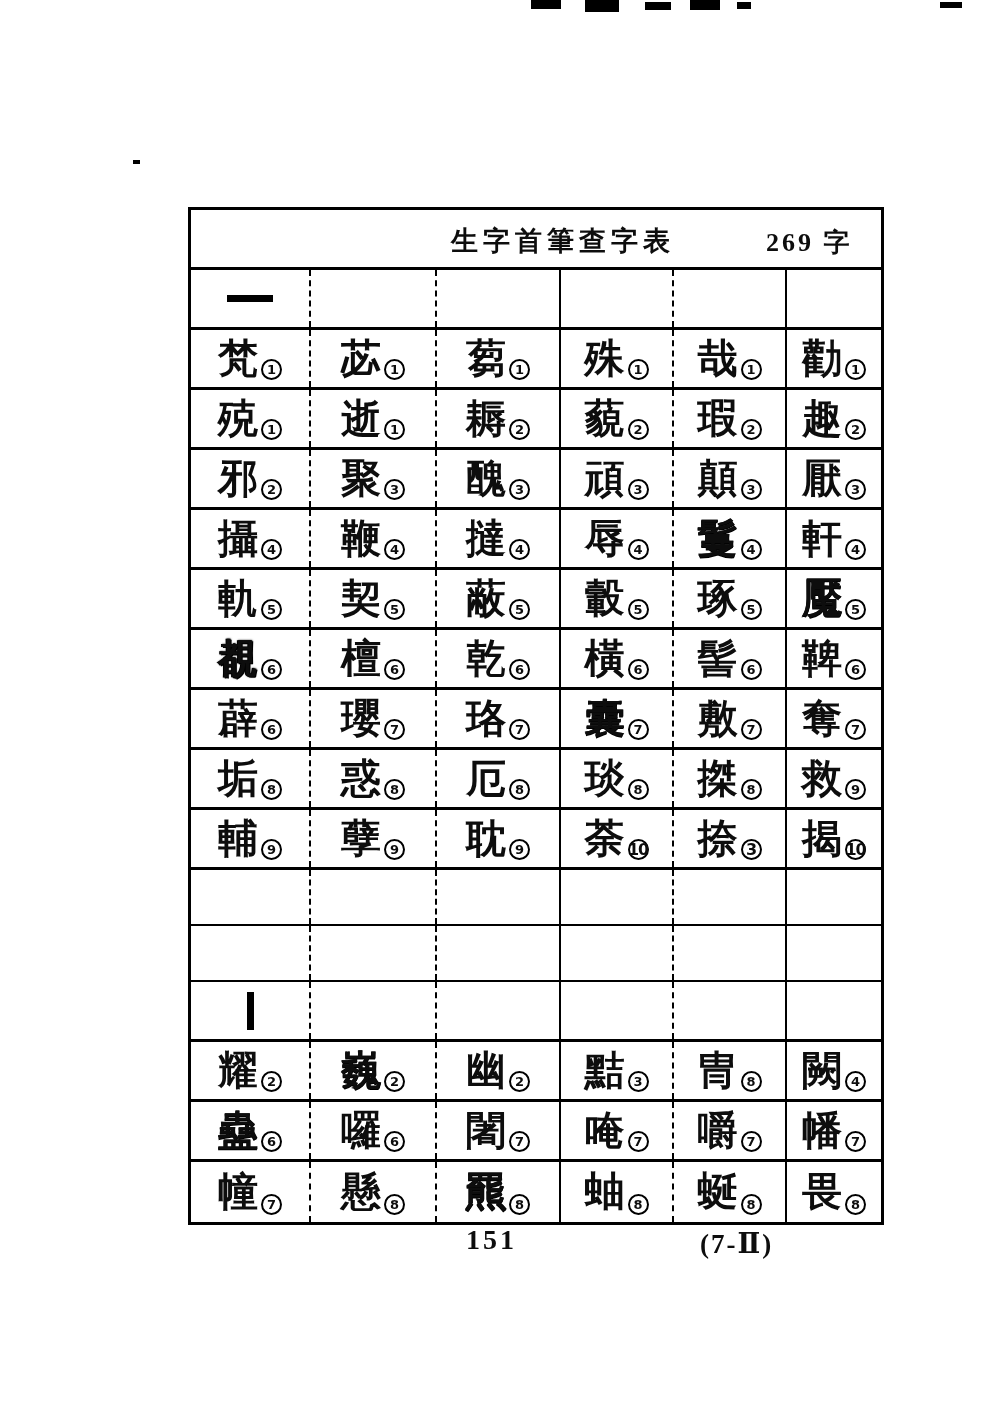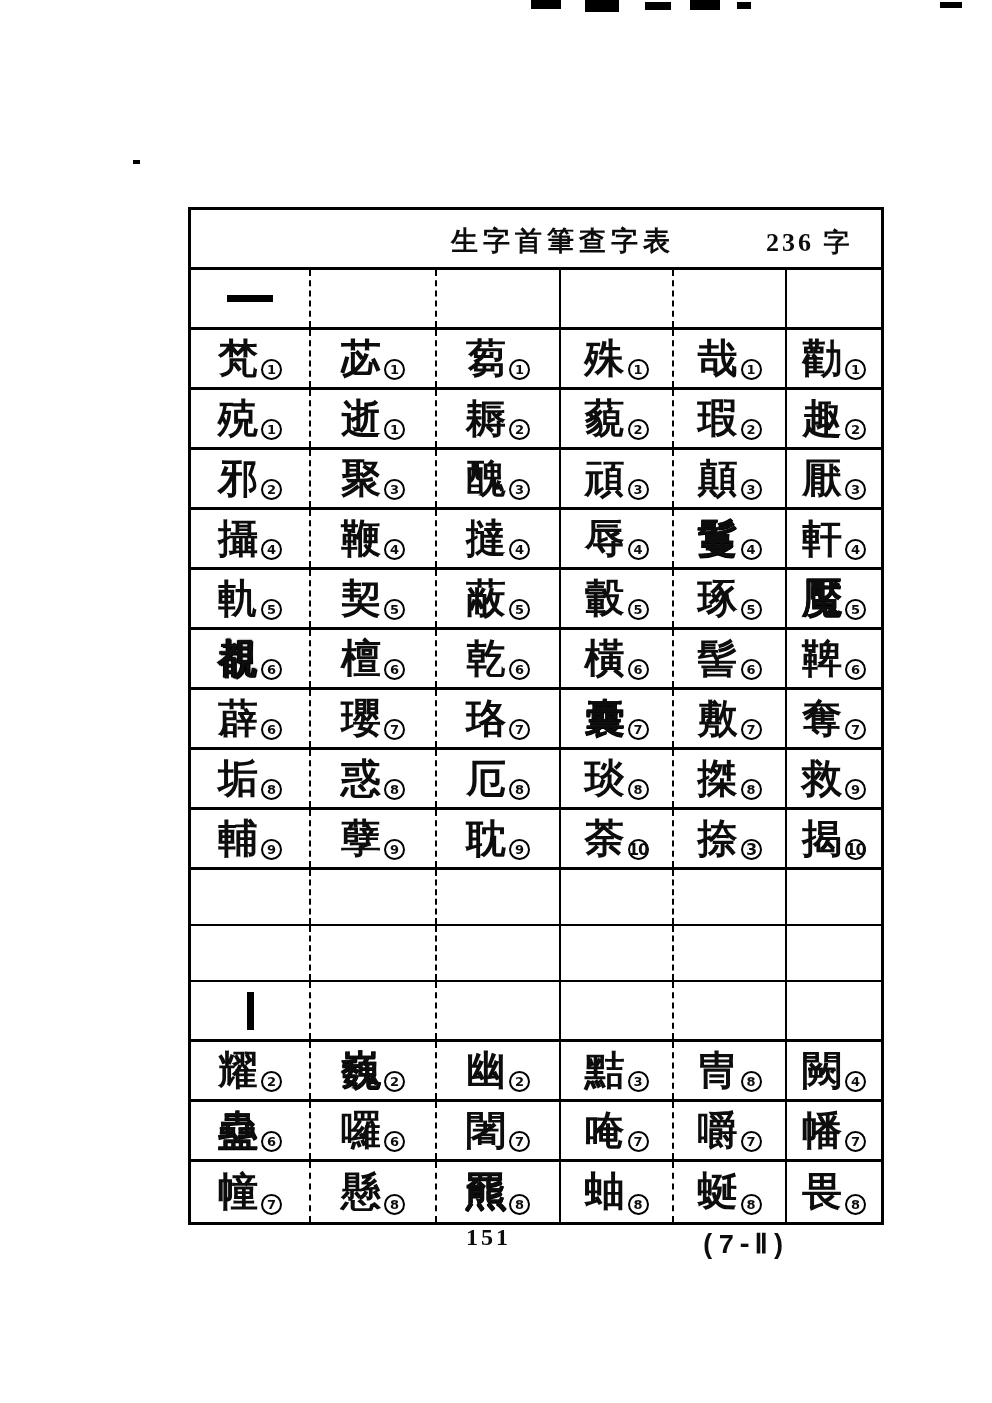--- a/index.html
+++ b/index.html
@@ -54,46 +54,46 @@
     font-size:13px; font-weight:bold; font-family:"DejaVu Sans",sans-serif;
     line-height:1;
   }
   .pg.two { font-size:16px; letter-spacing:-1px; }
 
   .horizontal-bar { width:46px; height:7px; background:#000; }
   .vertical-bar   { width:7px;  height:38px; background:#000; }
 
   .page-num {
     position:absolute; left:466px; top:1224px;
-    font-size:24px; font-weight:bold; letter-spacing:3px;
+    font-size:28px; font-weight:bold; letter-spacing:3px;
   }
   .section-num {
     position:absolute; left:700px; top:1228px;
-    font-size:27px; font-weight:bold; letter-spacing:2px;font-family:Liberation Mono, monospace;
+    font-size:27px; font-weight:bold; letter-spacing:2px;
   }
 </style>
 </head>
 <body>
 
 <div class="page">
 
   <div class="art" style="left:531px;top:0;width:30px;height:9px"></div>
   <div class="art" style="left:585px;top:0;width:34px;height:12px"></div>
   <div class="art" style="left:645px;top:2px;width:26px;height:8px"></div>
   <div class="art" style="left:690px;top:0;width:30px;height:10px"></div>
   <div class="art" style="left:737px;top:2px;width:14px;height:7px"></div>
   <div class="art" style="left:940px;top:2px;width:22px;height:6px"></div>
   <div class="art" style="left:133px;top:160px;width:7px;height:4px"></div>
   <div class="art" style="left:872px;top:950px;width:12px;height:4px"></div>
 
 
   <div class="lookup-table">
     <div class="t-header">
       <span class="t-title">生字首筆查字表</span>
-      <span class="t-count">236 字</span>
+      <span class="t-count">269 字</span>
     </div>
     <div>
         <div class="t-row r-section">
           <div class="t-cell">
             <div class="horizontal-bar" title="一"></div>
           </div>
           <div class="t-cell"></div>
           <div class="t-cell"></div>
           <div class="t-cell"></div>
           <div class="t-cell"></div>

